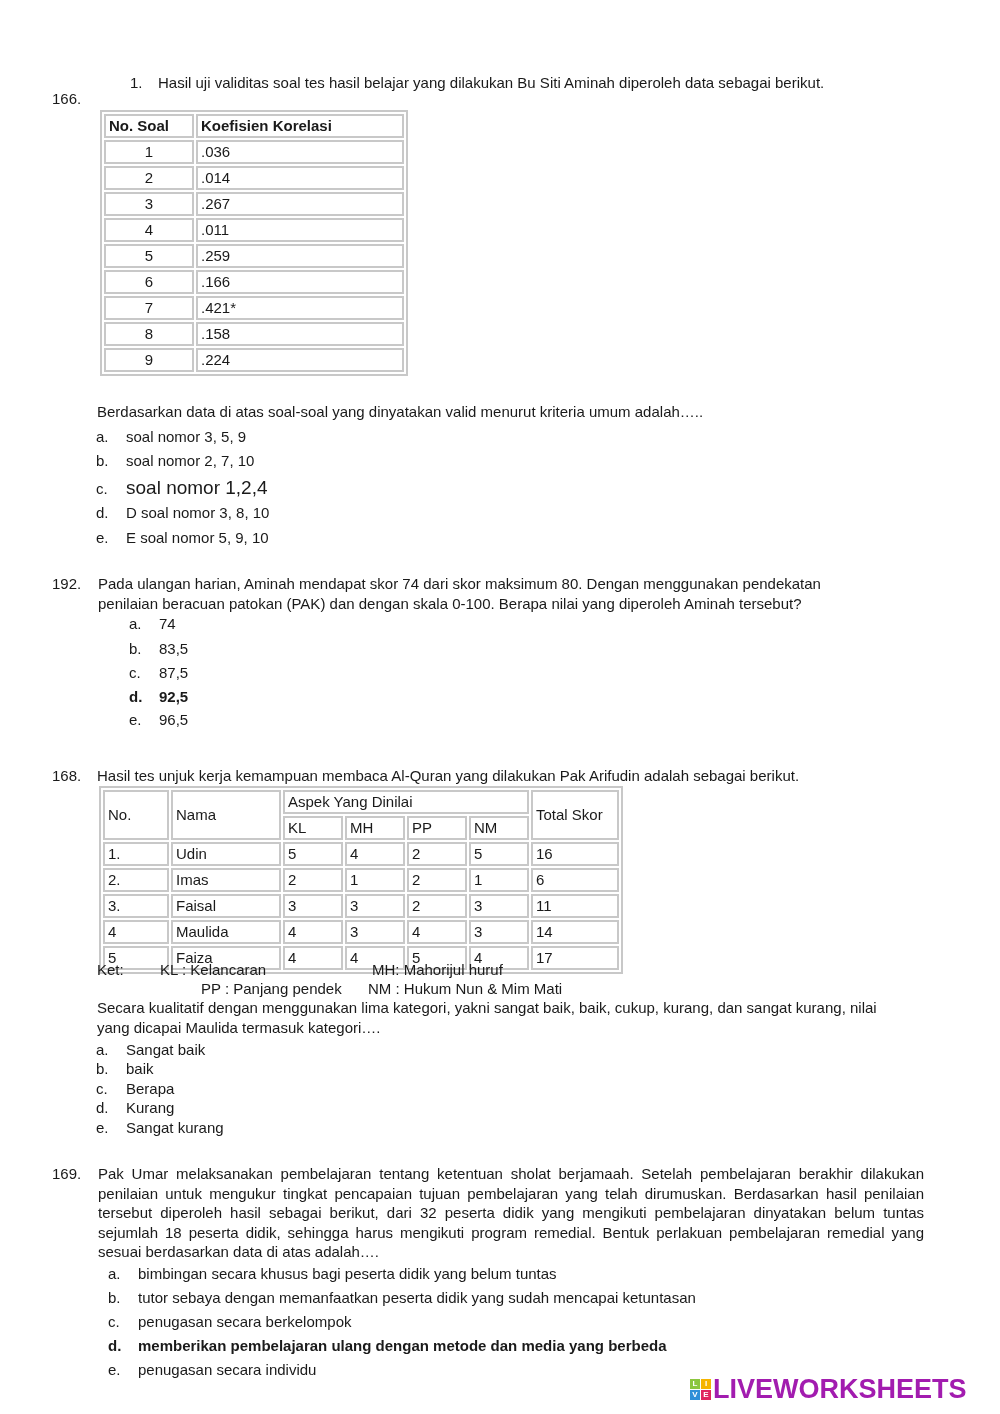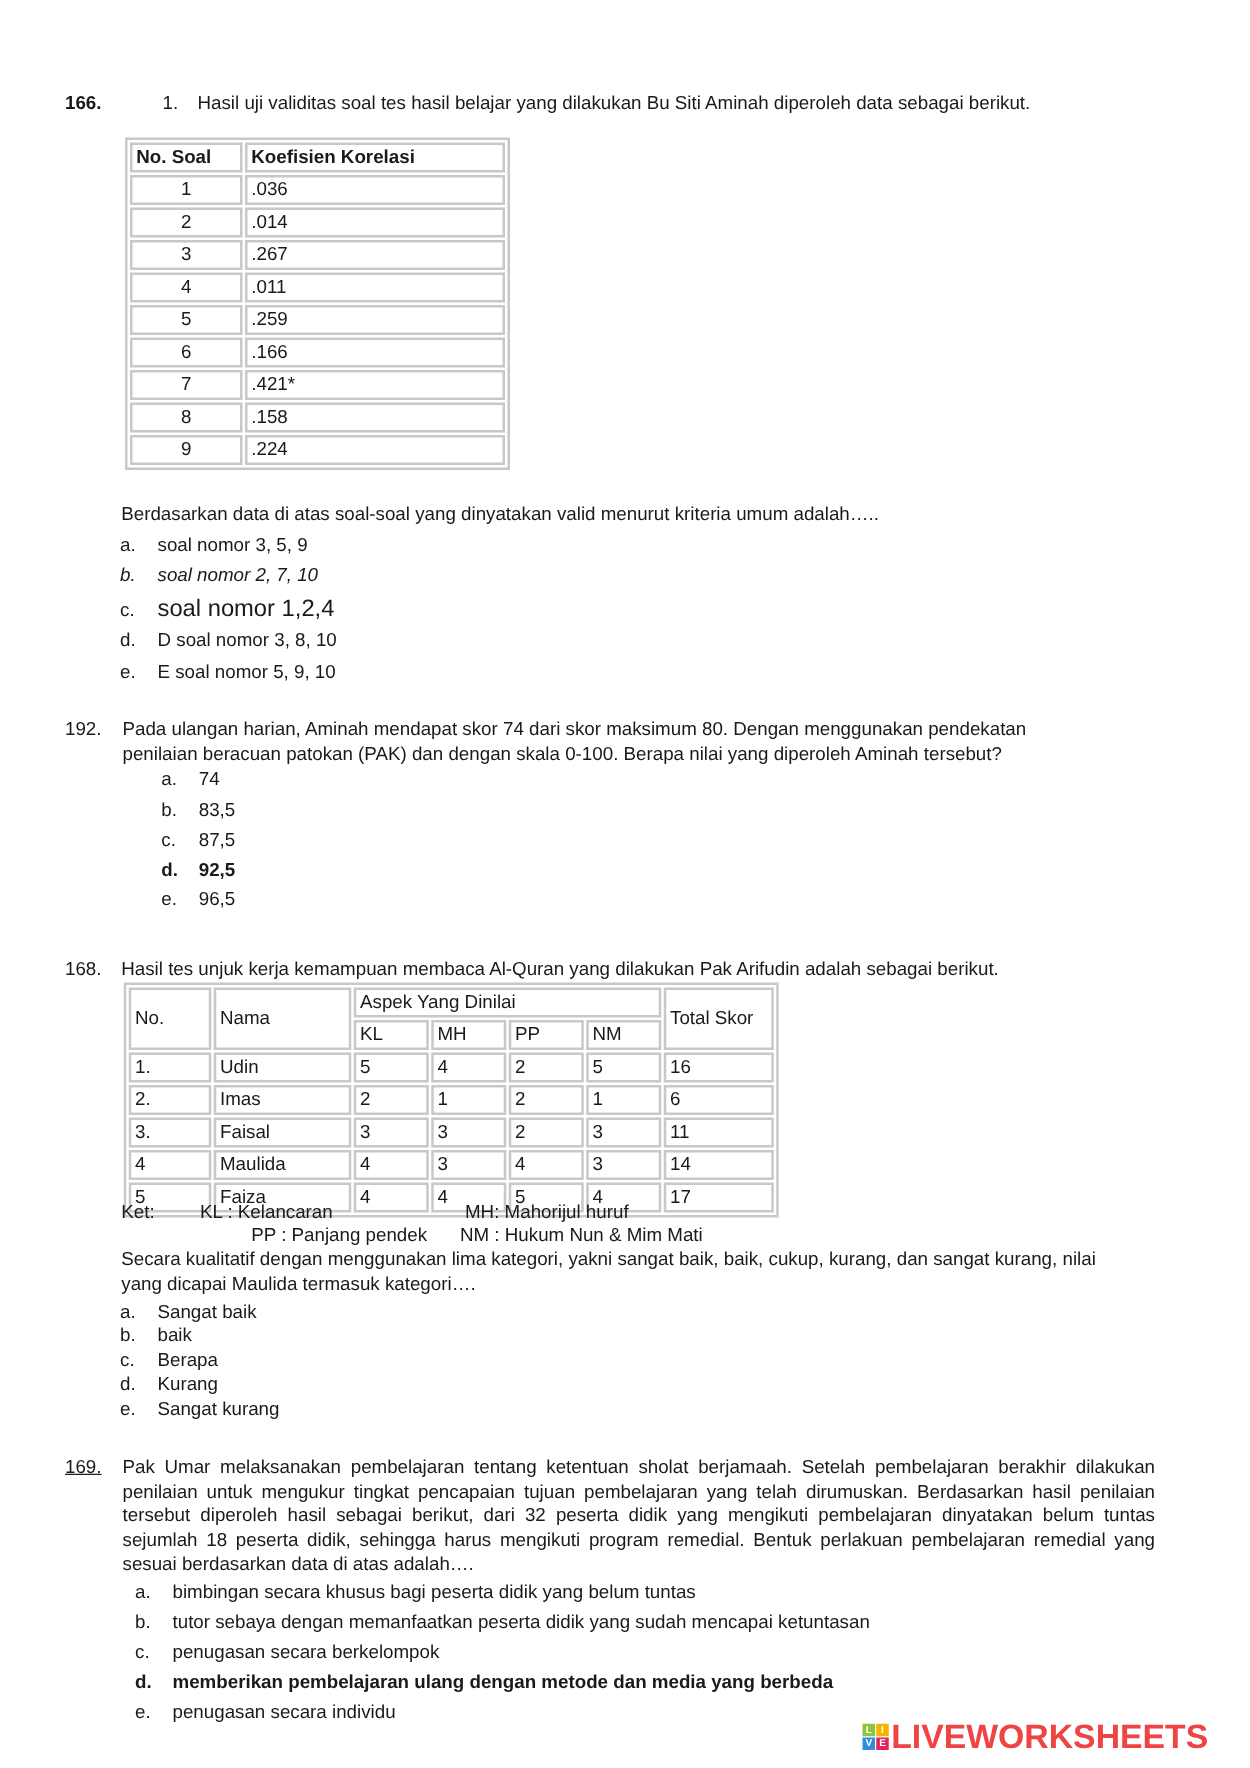--- a/index.html
+++ b/index.html
@@ -22,21 +22,21 @@
   .justify.last { text-align-last:left; }
 
   .logo { position:absolute; left:690px; top:1376px; display:flex; align-items:center; }
   .logo .tiles { display:grid; grid-template-columns:10px 10px; grid-template-rows:10px 10px; gap:1px; margin-right:2px; }
   .logo .tile { font-size:8px; color:#fff; font-weight:bold; display:flex; align-items:center; justify-content:center; line-height:8px; }
   .logo .word { font-weight:bold; font-size:27px; color:#1d3f7a; letter-spacing:0px; line-height:26px; }
 </style>
 </head>
 <body>
 
-<div class="qnum" style="left:52px; top:74px;font-weight:bold;">166.</div>
+<div class="qnum" style="left:52px; top:90px;">166.</div>
 <div class="line" style="left:130px; top:74px;">1.</div>
 <div class="line" style="left:158px; top:74px;">Hasil uji validitas soal tes hasil belajar yang dilakukan Bu Siti Aminah diperoleh data sebagai berikut.</div>
 
 <table class="grid" style="left:100px; top:110px; width:308px;">
   <tbody id="t166">
       <tr>
         <td class="h" style="width: 80px;">No. Soal</td>
         <td class="h">Koefisien Korelasi</td>
       </tr>
       <tr>
@@ -73,21 +73,21 @@
       </tr>
       <tr>
         <td class="c">9</td>
         <td>.224</td>
       </tr>
     </tbody>
 </table>
 
 <div class="line" style="left:97px; top:403px;">Berdasarkan data di atas soal-soal yang dinyatakan valid menurut kriteria umum adalah…..</div>
 <div class="opt" style="left:96px; top:428px;"><span class="lbl">a.</span><span>soal nomor 3, 5, 9</span></div>
-<div class="opt" style="left:96px; top:452px;font-style:italic;"><span class="lbl">b.</span><span>soal nomor 2, 7, 10</span></div>
+<div class="opt" style="left:96px; top:452px;"><span class="lbl">b.</span><span>soal nomor 2, 7, 10</span></div>
 <div class="opt" style="left:96px; top:477px;"><span class="lbl">c.</span><span class="big">soal nomor 1,2,4</span></div>
 <div class="opt" style="left:96px; top:504px;"><span class="lbl">d.</span><span>D soal nomor 3, 8, 10</span></div>
 <div class="opt" style="left:96px; top:529px;"><span class="lbl">e.</span><span>E soal nomor 5, 9, 10</span></div>
 
 <div class="qnum" style="left:52px; top:575px;">192.</div>
 <div class="line" style="left:98px; top:575px;">Pada ulangan harian, Aminah mendapat skor 74 dari skor maksimum 80. Dengan menggunakan pendekatan</div>
 <div class="line" style="left:98px; top:595px;">penilaian beracuan patokan (PAK) dan dengan skala 0-100. Berapa nilai yang diperoleh Aminah tersebut?</div>
 <div class="opt" style="left:129px; top:615px;"><span class="lbl">a.</span><span>74</span></div>
 <div class="opt" style="left:129px; top:640px;"><span class="lbl">b.</span><span>83,5</span></div>
 <div class="opt" style="left:129px; top:664px;"><span class="lbl">c.</span><span>87,5</span></div>
@@ -167,29 +167,29 @@
 <div class="line" style="left:155px; top:980px;margin-left:46px;">PP : Panjang pendek</div>
 <div class="line" style="left:368px; top:980px;">NM : Hukum Nun &amp; Mim Mati</div>
 <div class="line" style="left:97px; top:999px;">Secara kualitatif dengan menggunakan lima kategori, yakni sangat baik, baik, cukup, kurang, dan sangat kurang, nilai</div>
 <div class="line" style="left:97px; top:1019px;">yang dicapai Maulida termasuk kategori….</div>
 <div class="opt" style="left:96px; top:1041px;"><span class="lbl">a.</span><span>Sangat baik</span></div>
 <div class="opt" style="left:96px; top:1060px;"><span class="lbl">b.</span><span>baik</span></div>
 <div class="opt" style="left:96px; top:1080px;"><span class="lbl">c.</span><span>Berapa</span></div>
 <div class="opt" style="left:96px; top:1099px;"><span class="lbl">d.</span><span>Kurang</span></div>
 <div class="opt" style="left:96px; top:1119px;"><span class="lbl">e.</span><span>Sangat kurang</span></div>
 
-<div class="qnum" style="left:52px; top:1165px;text-decoration:underline;">169.</div>
+<div class="qnum" style="left:52px; top:1165px;">169.</div>
 <div class="justify last" style="left:98px; top:1164px; width:826px;">Pak Umar melaksanakan pembelajaran tentang ketentuan sholat berjamaah. Setelah pembelajaran berakhir dilakukan penilaian untuk mengukur tingkat pencapaian tujuan pembelajaran yang telah dirumuskan. Berdasarkan hasil penilaian tersebut diperoleh hasil sebagai berikut, dari 32 peserta didik yang mengikuti pembelajaran dinyatakan belum tuntas sejumlah 18 peserta didik, sehingga  harus mengikuti program remedial. Bentuk perlakuan pembelajaran remedial yang sesuai berdasarkan data di atas adalah….</div>
 <div class="opt" style="left:108px; top:1265px;"><span class="lbl">a.</span><span>bimbingan secara khusus bagi peserta didik yang belum tuntas</span></div>
 <div class="opt" style="left:108px; top:1289px;"><span class="lbl">b.</span><span>tutor sebaya dengan memanfaatkan peserta didik yang sudah mencapai ketuntasan</span></div>
 <div class="opt" style="left:108px; top:1313px;"><span class="lbl">c.</span><span>penugasan secara berkelompok</span></div>
 <div class="opt bold" style="left:108px; top:1337px;"><span class="lbl">d.</span><span>memberikan pembelajaran ulang dengan metode dan media yang berbeda</span></div>
 <div class="opt" style="left:108px; top:1361px;"><span class="lbl">e.</span><span>penugasan secara individu</span></div>
 
 <div class="logo">
   <div class="tiles">
     <div class="tile" id="tile0" style="background: rgb(140, 198, 63);">L</div>
     <div class="tile" id="tile1" style="background: rgb(245, 180, 0);">I</div>
     <div class="tile" id="tile2" style="background: rgb(47, 143, 216);">V</div>
     <div class="tile" id="tile3" style="background: rgb(224, 36, 94);">E</div>
   </div>
-  <div class="word" style="color: #ef4444;">LIVEWORKSHEETS</div>
+  <div class="word" style="color: #a21caf;">LIVEWORKSHEETS</div>
 </div>
 
 </body></html>

